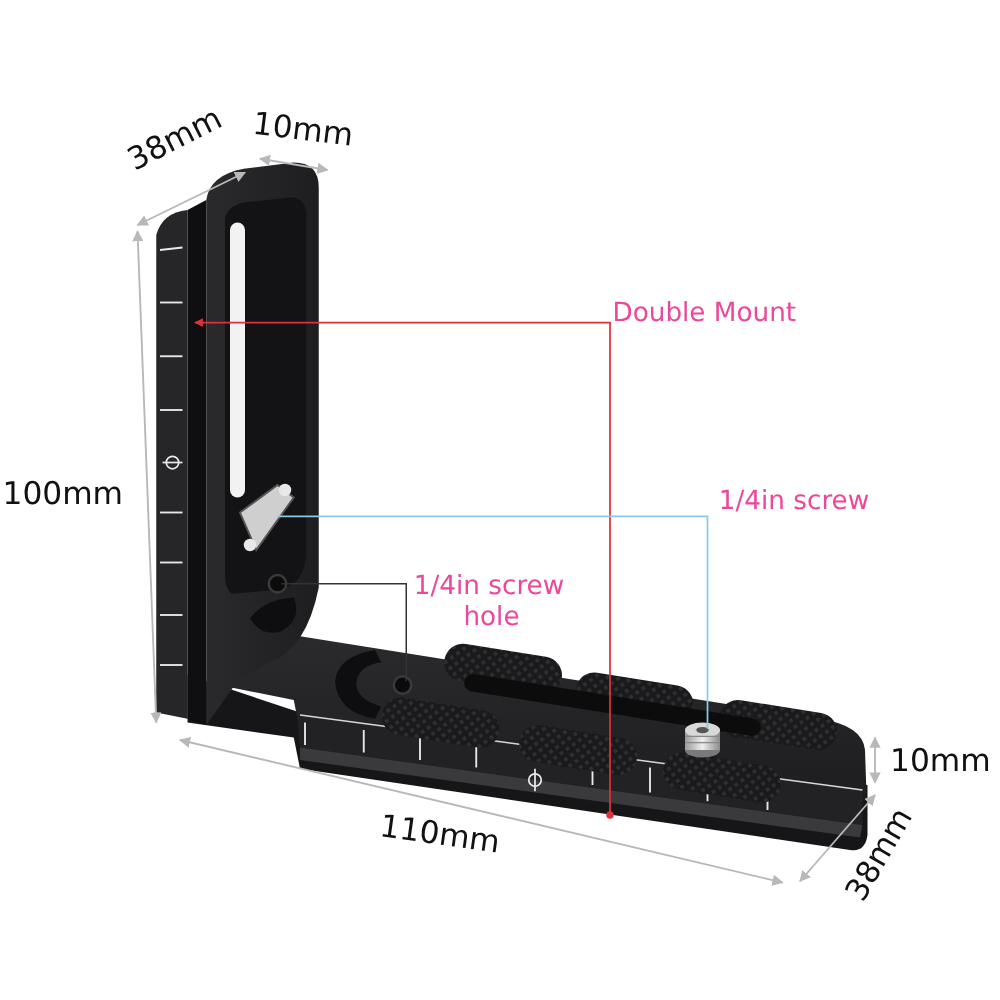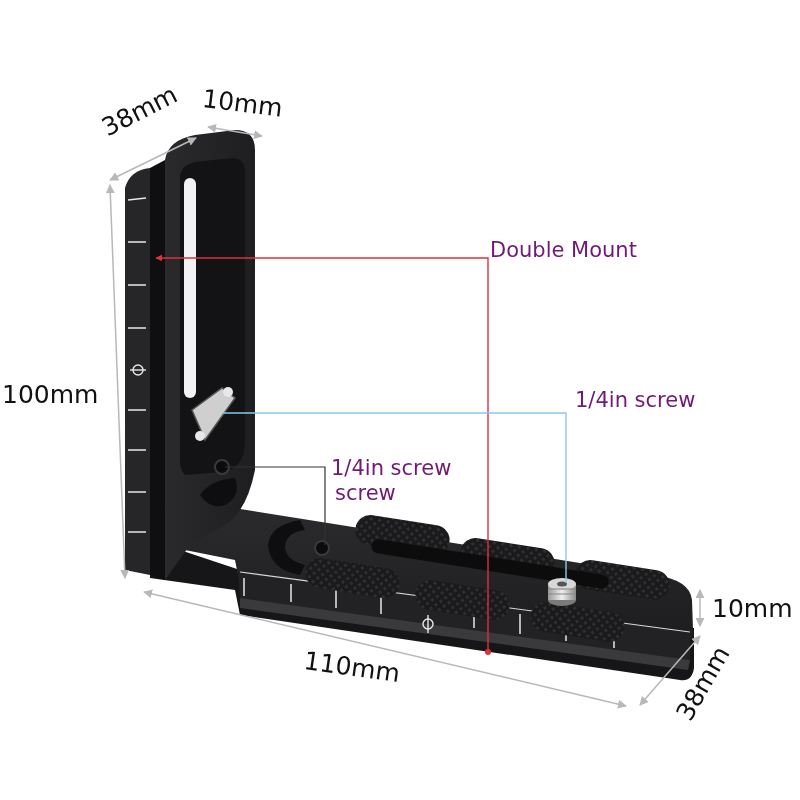--- a/index.html
+++ b/index.html
@@ -1,21 +1,21 @@
 <!DOCTYPE html>
 <html><head>
 <meta charset="utf-8">
 <style>
   html, body { margin: 0; padding: 0; background: #ffffff; }
   body { width: 800px; height: 800px; position: relative; overflow: hidden; font-family: "DejaVu Sans", sans-serif; }
   .stage { position: absolute; left: 0; top: 0; width: 800px; height: 800px; }
   svg.art { position: absolute; left: 0; top: 0; }
   .label { position: absolute; color: #111; white-space: nowrap; line-height: 1; }
   .dim { font-size: 25px; color: #111; }
-  .callout { font-size: 21px; color: #701a75; }
+  .callout { font-size: 21px; color: #ec4899; text-align: center; }
 </style>
 </head>
 <body>
 
 <div class="stage">
 
   <svg class="art" width="800" height="800" viewBox="0 0 800 800">
     <defs>
       <pattern id="knurl" width="6" height="6" patternUnits="userSpaceOnUse" patternTransform="rotate(45)">
         <rect width="6" height="6" fill="#1a1a1c"></rect>
@@ -150,16 +150,16 @@
   <div class="label dim" style="left:204px; top:86px; transform: rotate(7deg); transform-origin: left top;">10mm</div>
   <div class="label dim" style="left:2px; top:366px;margin-top:16px;">100mm</div>
   <div class="label dim" style="left:306px; top:648px; transform: rotate(8deg); transform-origin: left top;">110mm</div>
   <div class="label dim" style="left:712px; top:596px;">10mm</div>
   <div class="label dim" style="left:672px; top:712px; transform: rotate(-60deg); transform-origin: left top;">38mm</div>
 
   <div class="label callout" style="left:490px; top:240px;">Double Mount</div>
   <div class="label callout" style="left:575px; top:390px;">1/4in screw</div>
   <div class="label callout" style="left:331px; top:456px; line-height:1.2;">
     <div>1/4in screw</div>
-    <div style="padding-left:4px;">screw</div>
+    <div style="padding-left:4px;">hole</div>
   </div>
 
 </div>
 
 </body></html>

